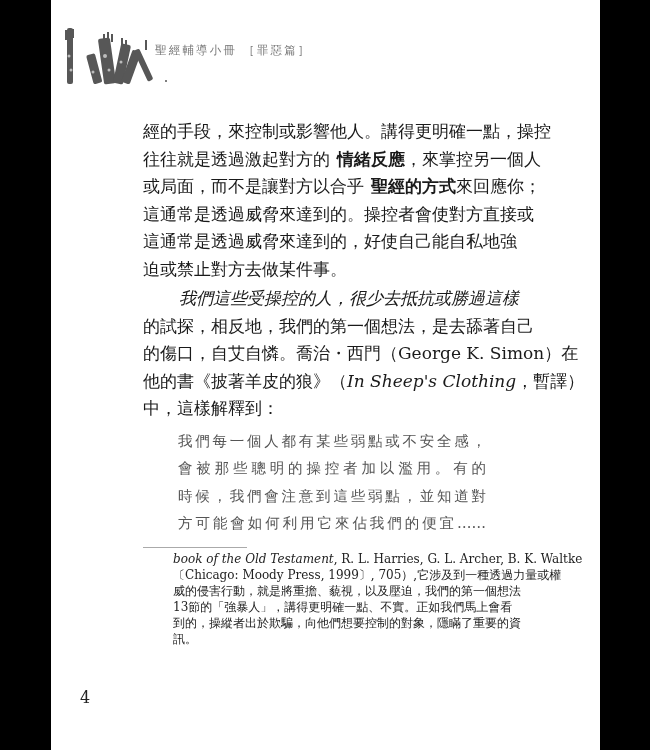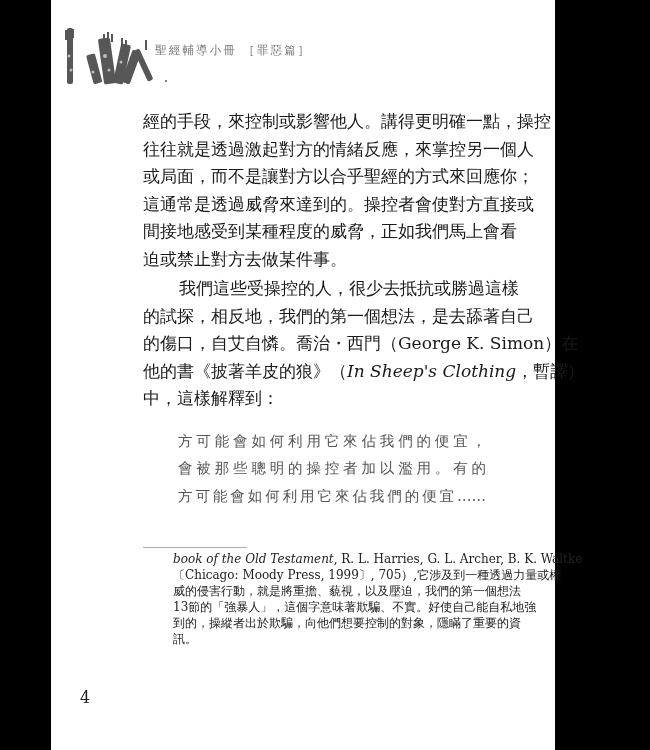--- a/index.html
+++ b/index.html
@@ -1,37 +1,37 @@
 <!DOCTYPE html>
 <html><head>
   <meta charset="utf-8">
   <style>
     html, body { margin: 0; padding: 0; }
     body {
       width: 650px; height: 750px; background: #000; position: relative; overflow: hidden;
       font-family: "DejaVu Serif", "Liberation Serif", serif;
     }
     .page {
-      position: absolute; left: 51px; top: 0; width: 504px; height: 750px; background: #fff;
+      position: absolute; left: 51px; top: 0; width: 549px; height: 750px; background: #fff;
     }
     .header { position: absolute; left: 0; top: 0; width: 549px; height: 100px; }
     .illustration { position: absolute; left: 12px; top: 26px; width: 110px; height: 60px; }
     .running-head {
       position: absolute; left: 104px; top: 43px; font-size: 11.5px; color: #777;
       letter-spacing: 2.2px; white-space: nowrap;
     }
     .body-text {
-      position: absolute; left: 92px; top: 108px; width: 364px;
+      position: absolute; left: 92px; top: 118px; width: 364px;
       font-size: 17px; line-height: 27.5px; color: #1a1a1a;
     }
     .line { display: block; white-space: nowrap; height: 27.5px; text-align: justify; text-align-last: justify; }
     .line.last { text-align-last: left; }
-    .line.indent { padding-left: 36px; }
+    .line.indent { padding-left: 36px; font-style: italic; }
     .para-gap { height: 2px; }
-    .bold { font-weight: normal; font-family: "DejaVu Sans", "Liberation Sans", sans-serif; }
+    .bold { font-weight: bold; font-family: "DejaVu Sans", "Liberation Sans", sans-serif; margin-left: 7px; }
     .it { font-style: italic; }
     .quote {
       position: absolute; left: 127px; top: 428px; width: 308px;
       font-size: 14.5px; line-height: 27.3px; color: #555;
     }
     .quote .line { height: 27.3px; letter-spacing: 0; }
     .fn-rule { position: absolute; left: 92px; top: 547px; width: 104px; height: 0; border-top: 1px solid #aaa; }
     .footnote {
       position: absolute; left: 122px; top: 551px; width: 334px;
       font-size: 12px; line-height: 16px; color: #222;
@@ -74,44 +74,45 @@
     </svg>
     <div class="running-head">聖經輔導小冊 ［罪惡篇］</div>
   </div>
 
   <div class="body-text">
     <div>
       <span class="line"><span>經的手段，來控制或影響他人。講得更明確一點，操控</span></span>
       <span class="line"><span>往往就是透過激起對方的</span><span class="bold">情緒反應</span><span>，來掌控另一個人</span></span>
       <span class="line"><span>或局面，而不是讓對方以合乎</span><span class="bold">聖經的方式</span><span>來回應你；</span></span>
       <span class="line"><span>這通常是透過威脅來達到的。操控者會使對方直接或</span></span>
-      <span class="line"><span>間接地感受到某種程度的威脅，正如我們馬上會看</span></span>
+      <span class="line"><span>這通常是透過威脅來達到的，好使自己能自私地強</span></span>
       <span class="line last"><span>迫或禁止對方去做某件事。</span></span>
     </div>
     <div class="para-gap"></div>
     <div>
       <span class="line indent"><span>我們這些受操控的人，很少去抵抗或勝過這樣</span></span>
       <span class="line"><span>的試探，相反地，我們的第一個想法，是去舔著自己</span></span>
       <span class="line"><span>的傷口，自艾自憐。喬治・西門（George K. Simon）在</span></span>
       <span class="line"><span>他的書《披著羊皮的狼》（</span><span class="it">In Sheep's Clothing</span><span>，暫譯）</span></span>
       <span class="line last"><span>中，這樣解釋到：</span></span>
     </div>
   </div>
 
   <div class="quote">
-    <span class="line">方可能會如何利用它來佔我們的便宜，</span>
+    <span class="line">我們每一個人都有某些弱點或不安全感，</span>
     <span class="line">會被那些聰明的操控者加以濫用。有的</span>
+    <span class="line">時候，我們會注意到這些弱點，並知道對</span>
     <span class="line">方可能會如何利用它來佔我們的便宜……</span>
   </div>
 
   <div class="fn-rule"></div>
 
   <div class="footnote">
     <span class="line"><span class="it">book of the Old Testament</span><span>, R. L. Harries, G. L. Archer, B. K. Waltke</span></span>
     <span class="line"><span>〔Chicago: Moody Press, 1999〕, 705）,它涉及到一種透過力量或權</span></span>
     <span class="line"><span>威的侵害行動，就是將重擔、藐視，以及壓迫，我們的第一個想法</span></span>
-    <span class="line"><span>13節的「強暴人」，這個字意味著欺騙、不實。好使自己能自私地強</span></span>
+    <span class="line"><span>13節的「強暴人」，講得更明確一點、不實。正如我們馬上會看</span></span>
     <span class="line"><span>到的，操縱者出於欺騙，向他們想要控制的對象，隱瞞了重要的資</span></span>
     <span class="line last"><span>訊。</span></span>
   </div>
 
   <div class="page-number">4</div>
 </div>
 
 </body></html>

